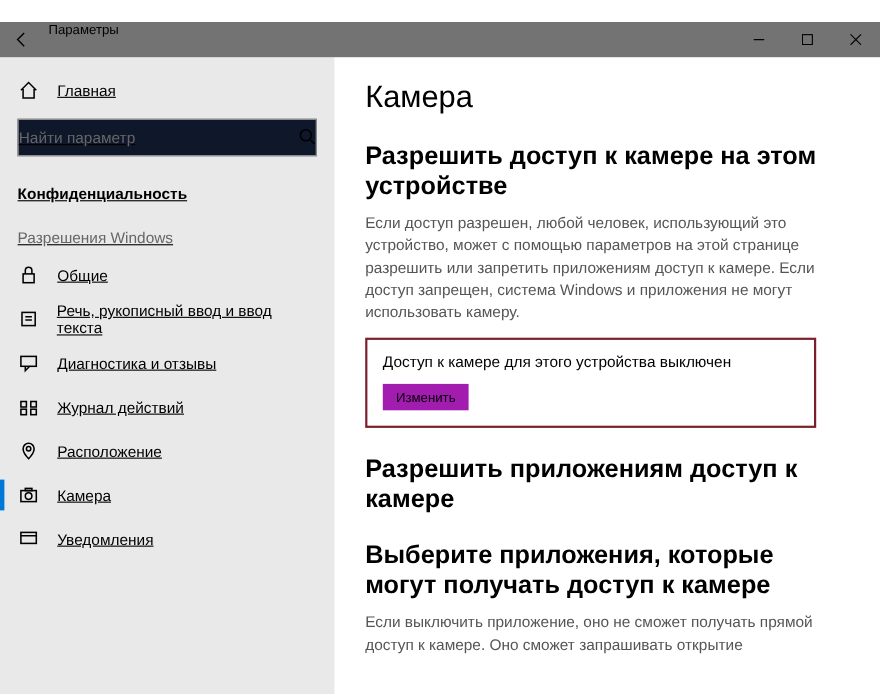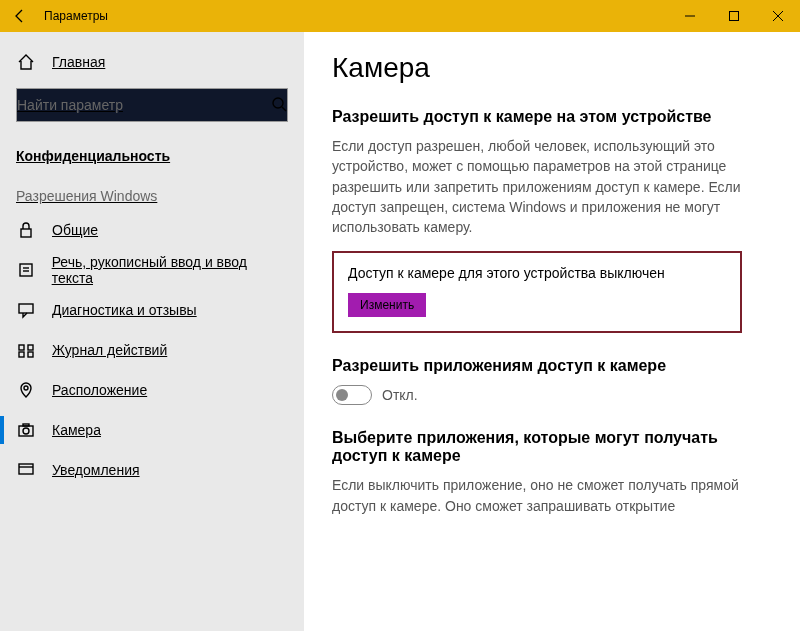--- a/index.html
+++ b/index.html
@@ -8,24 +8,24 @@
   font-size: 14px;
   color: #000;
   background: #fff;
   width: 800px;
   height: 631px;
   overflow: hidden;
   position: relative;
 }
 .titlebar {
   height: 32px;
-  background: #eab308;
-  display: flex;
-  align-items: center;
+  background: #737373;
+  display: flex;
   position: relative;
+  margin-top: 20px;
 }
 .titlebar .back {
   width: 40px;
   height: 32px;
   display: flex;
   align-items: center;
   justify-content: center;
   font-size: 16px;
 }
 .titlebar .title {
@@ -111,21 +111,21 @@
   flex: 1;
   padding: 20px 28px;
   overflow-y: auto;
 }
 .h1 {
   font-size: 28px;
   font-weight: 400;
   margin-bottom: 18px;
 }
 .h2 {
-  font-size: 16px;
+  font-size: 23px;
   font-weight: 600;
   margin-bottom: 10px;
   margin-top: 24px;
 }
 .para {
   font-size: 14px;
   color: #555;
   line-height: 1.45;
   margin-bottom: 14px;
 }
@@ -314,21 +314,17 @@
     <div class="h2">Разрешить доступ к камере на этом устройстве</div>
     <div class="para">Если доступ разрешен, любой человек, использующий это устройство, может с помощью параметров на этой странице разрешить или запретить приложениям доступ к камере. Если доступ запрещен, система Windows и приложения не могут использовать камеру.</div>
 
     <div class="highlight-box">
       <div class="status-line">Доступ к камере для этого устройства выключен</div>
       <button class="btn-change">Изменить</button>
     </div>
 
     <div class="h2">Разрешить приложениям доступ к камере</div>
 
-    <div class="toggle-row">
-      <div class="toggle"></div>
-      <span class="toggle-label">Откл.</span>
-    </div>
 
     <div class="h2">Выберите приложения, которые могут получать доступ к камере</div>
     <div class="para">Если выключить приложение, оно не сможет получать прямой доступ к камере. Оно сможет запрашивать открытие</div>
   </div>
 </div>
 
 </body></html>

